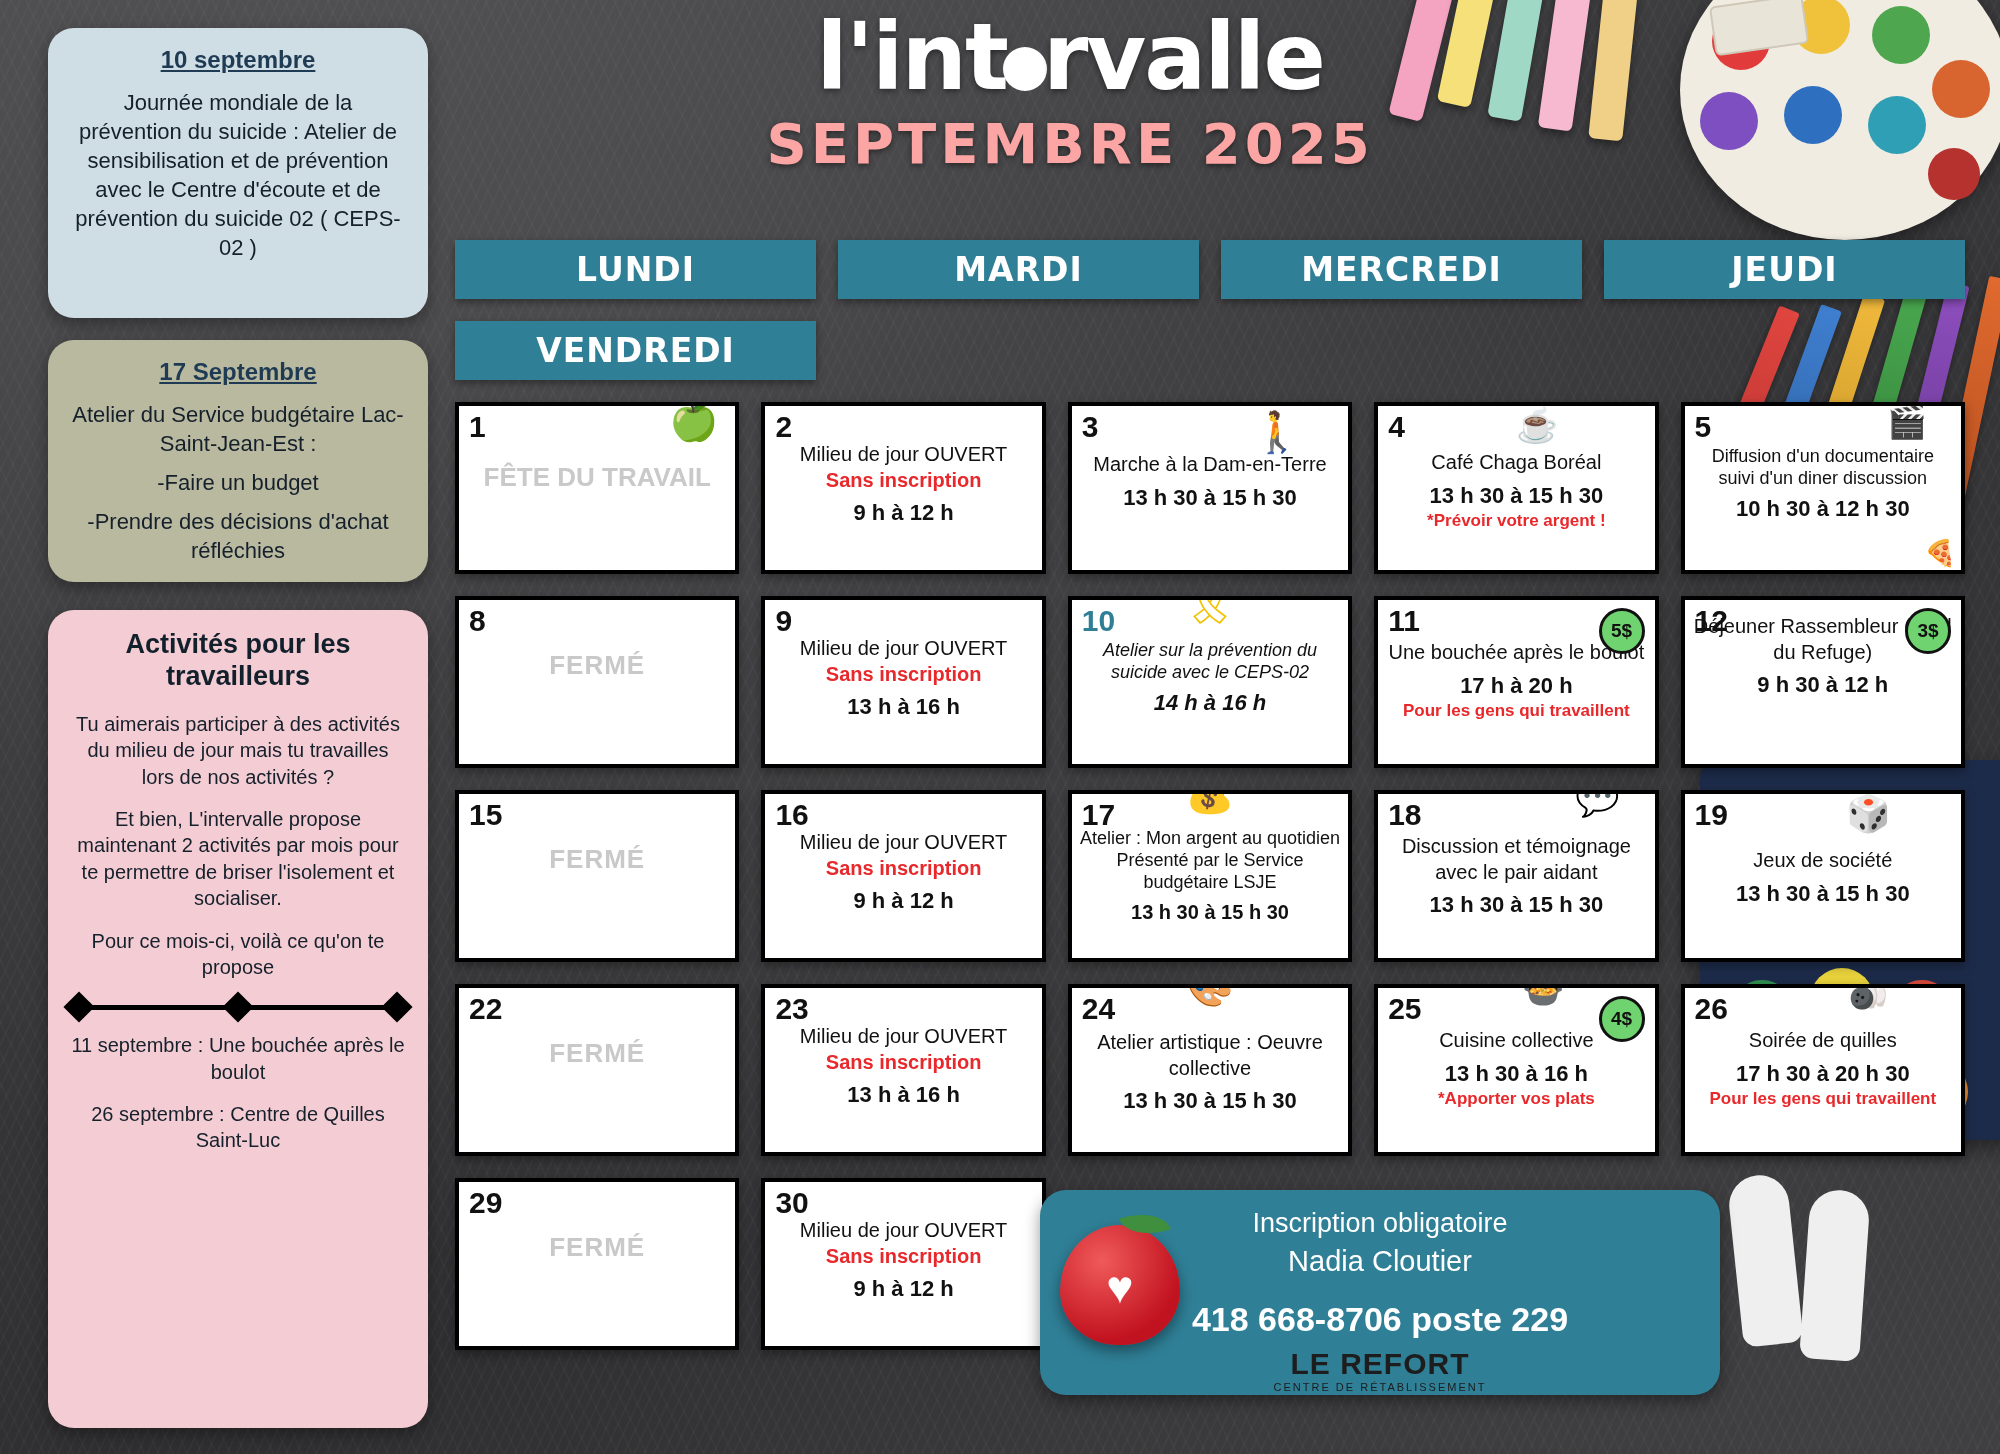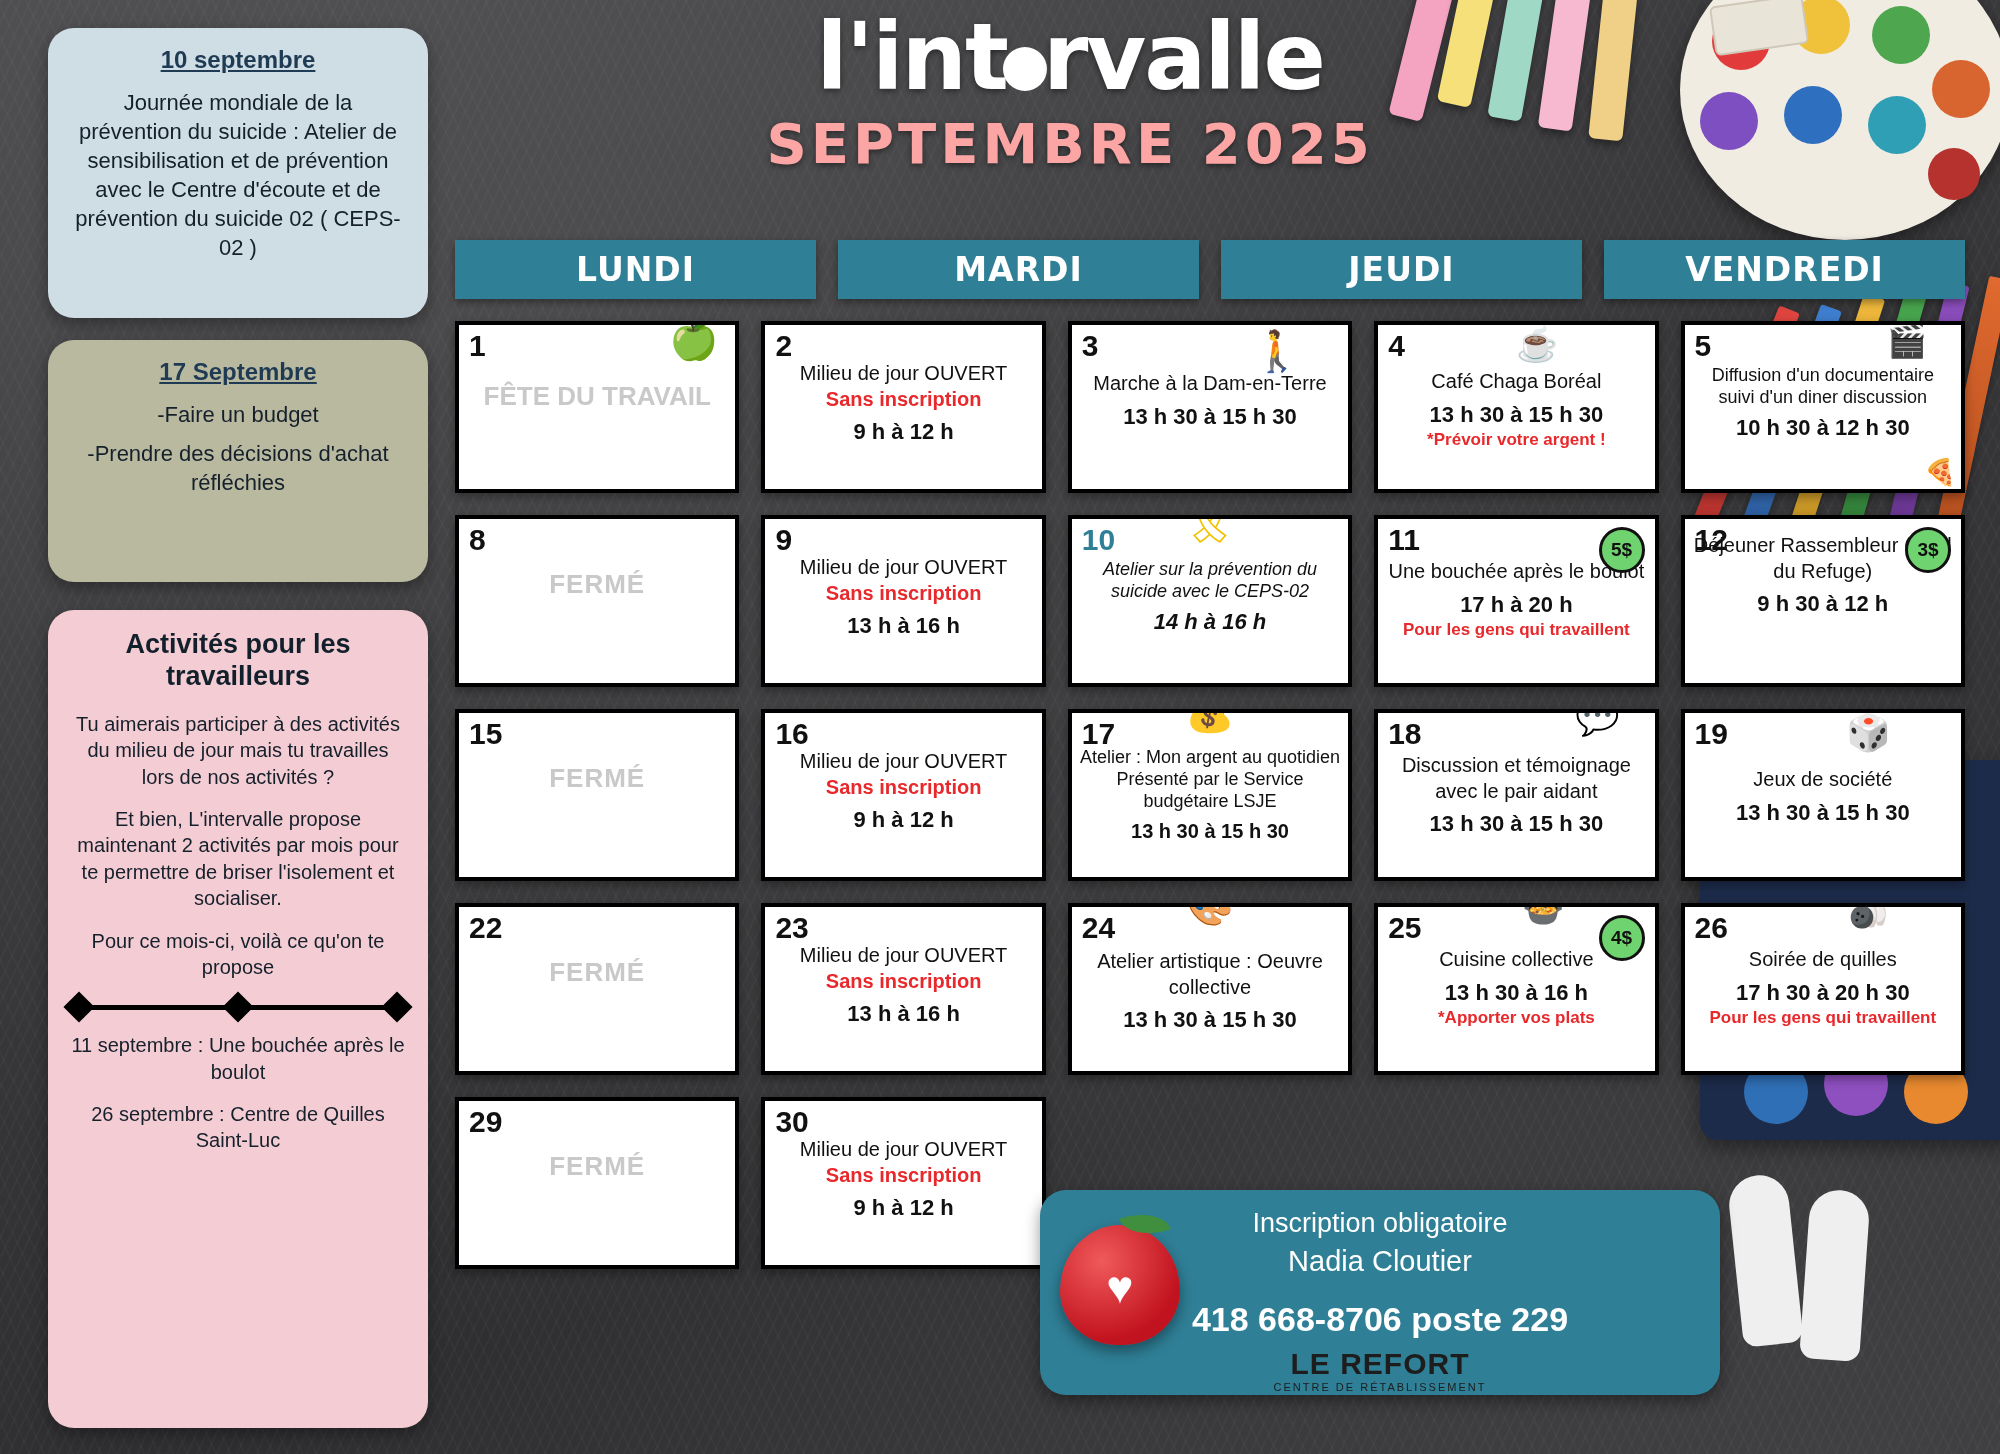--- a/index.html
+++ b/index.html
@@ -186,20 +186,21 @@
   <div class="month">SEPTEMBRE 2025</div>
 </div>
 
 <div class="note" id="note-suicide">
   <h3>10 septembre</h3>
   <p>Journée mondiale de la prévention du suicide : Atelier de sensibilisation et de prévention avec le Centre d'écoute et de prévention du suicide 02 ( CEPS-02 )</p>
 </div>
 
 <div class="note" id="note-budget">
   <h3>17 Septembre</h3>
+  <p>Atelier du Service budgétaire Lac-Saint-Jean-Est :</p>
   <p>-Faire un budget</p>
   <p>-Prendre des décisions d'achat réfléchies</p>
 </div>
 
 <div class="note" id="note-workers">
   <h3>Activités pour les travailleurs</h3>
   <p>Tu aimerais participer à des activités du milieu de jour mais tu travailles lors de nos activités ?</p>
   <p>Et bien, L'intervalle propose maintenant 2 activités par mois pour te permettre de briser l'isolement et socialiser.</p>
   <p>Pour ce mois-ci,  voilà ce qu'on te propose</p>
   <div class="divider-line">
@@ -210,20 +211,21 @@
     <span class="dia"></span>
   </div>
   <p>11 septembre : Une bouchée après le boulot</p>
   <p>26 septembre : Centre de Quilles Saint-Luc</p>
 </div>
 
 <div class="cal">
   <div class="dayhead-row">
     <div class="dayhead">LUNDI</div>
     <div class="dayhead">MARDI</div>
+    <div class="dayhead">MERCREDI</div>
     <div class="dayhead">JEUDI</div>
     <div class="dayhead">VENDREDI</div>
   </div>
 
   <div class="week">
     <div class="cell">
       <span class="daynum">1</span>
       <span class="emo" style="right:16px;top:-6px;">🍏</span>
       <div class="fete">FÊTE DU TRAVAIL</div>
     </div>

